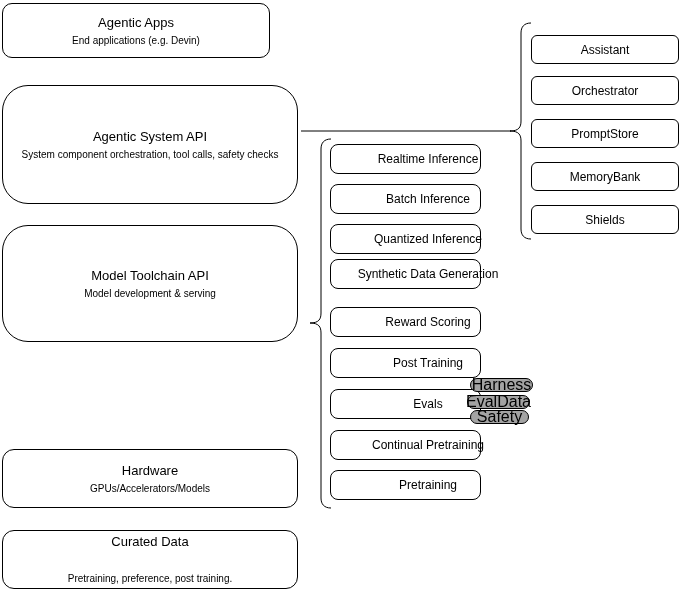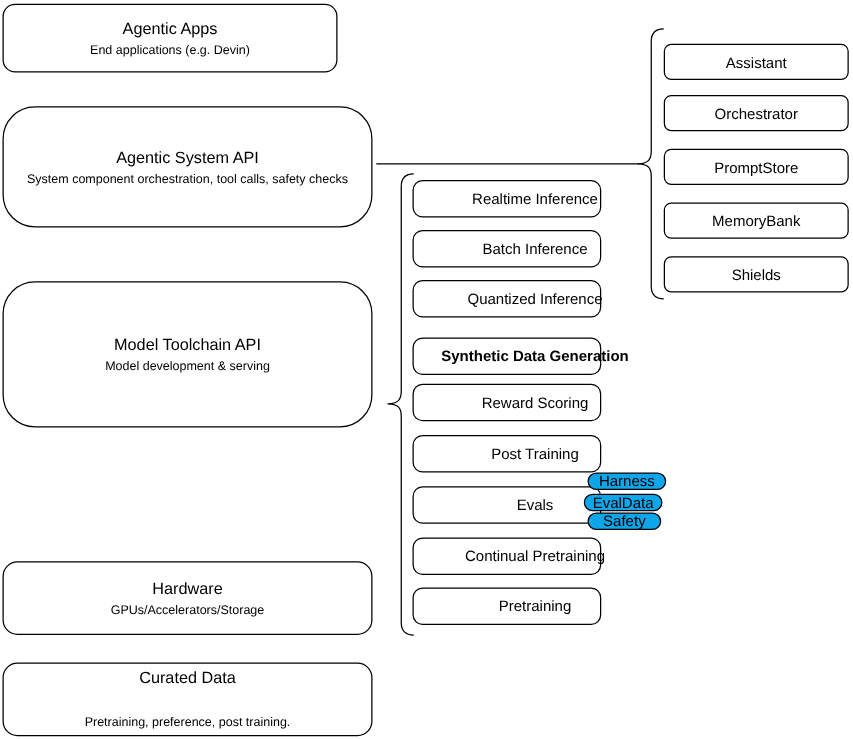--- a/index.html
+++ b/index.html
@@ -35,26 +35,26 @@
     justify-content: center;
     font-size: 12px;
     white-space: nowrap;
   }
   .mid-box  { left: 330px; width: 151px; height: 30px; border-radius: 8px; padding-left: 45px; }
   .right-box { left: 531px; width: 148px; height: 29px; border-radius: 6px; }
   .pill {
     position: absolute;
     box-sizing: border-box;
     border: 1px solid #000000;
-    background: #0ea5e9;
+    background: #a3a3a3;
     border-radius: 999px;
     display: flex;
     align-items: center;
     justify-content: center;
-    font-size: 12px;
+    font-size: 16px;
     line-height: 10px;
     white-space: nowrap;
   }
   #connector-layer {
     position: absolute;
     left: 0; top: 0;
     width: 682px; height: 591px;
     pointer-events: none;
   }
   #connector-layer path, #connector-layer line {
@@ -72,45 +72,45 @@
     <line x1="301" y1="131" x2="511" y2="131"></line>
     <path d="M531,23 C524,23 521,27 521,33 L521,121 C521,127 519,131 510,131 C519,131 521,135 521,141 L521,229 C521,235 524,239 531,239"></path>
     <path d="M331,139 C324,139 321,143 321,149 L321,313 C321,319 319,323 310,323 C319,323 321,327 321,333 L321,498 C321,504 324,508 331,508"></path>
   </svg>
 
   <div class="box" style="left:2px; top:3px; width:268px; height:55px; border-radius:10px;">
     <div class="title">Agentic Apps</div>
     <div class="subtitle">End applications (e.g. Devin)</div>
   </div>
 
-  <div class="box" style="left:2px; top:85px; width:296px; height:97px; border-radius:26px;">
+  <div class="box" style="left:2px; top:85px; width:296px; height:119px; border-radius:26px;">
     <div class="title">Agentic System API</div>
     <div class="subtitle">System component orchestration, tool calls, safety checks</div>
   </div>
 
   <div class="box" style="left:2px; top:225px; width:296px; height:117px; border-radius:26px;">
     <div class="title">Model Toolchain API</div>
     <div class="subtitle">Model development &amp; serving</div>
   </div>
 
 
   <div class="box" style="left:2px; top:449px; width:296px; height:59px; border-radius:12px;">
     <div class="title">Hardware</div>
-    <div class="subtitle">GPUs/Accelerators/Storage</div>
+    <div class="subtitle">GPUs/Accelerators/Models</div>
   </div>
 
   <div class="box" style="left:2px; top:530px; width:296px; height:59px; border-radius:12px;gap:19px;">
     <div class="title">Curated Data</div>
     <div class="subtitle">Pretraining, preference, post training.</div>
   </div>
 
   <div class="mid-box" style="top:144px;">Realtime Inference</div>
   <div class="mid-box" style="top:184px;">Batch Inference</div>
   <div class="mid-box" style="top:224px;">Quantized Inference</div>
-  <div class="mid-box" style="top:270px;font-weight:bold;">Synthetic Data Generation</div>
+  <div class="mid-box" style="top:259px;">Synthetic Data Generation</div>
   <div class="mid-box" style="top:307px;">Reward Scoring</div>
   <div class="mid-box" style="top:348px;">Post Training</div>
   <div class="mid-box" style="top:389px;">Evals</div>
   <div class="mid-box" style="top:430px;">Continual Pretraining</div>
   <div class="mid-box" style="top:470px;">Pretraining</div>
 
   <div class="pill" style="left:470px; top:378px; width:63px; height:14px;">Harness</div>
   <div class="pill" style="left:467px; top:395px; width:63px; height:14px;">EvalData</div>
   <div class="pill" style="left:470px; top:410px; width:59px; height:14px;">Safety</div>
 

